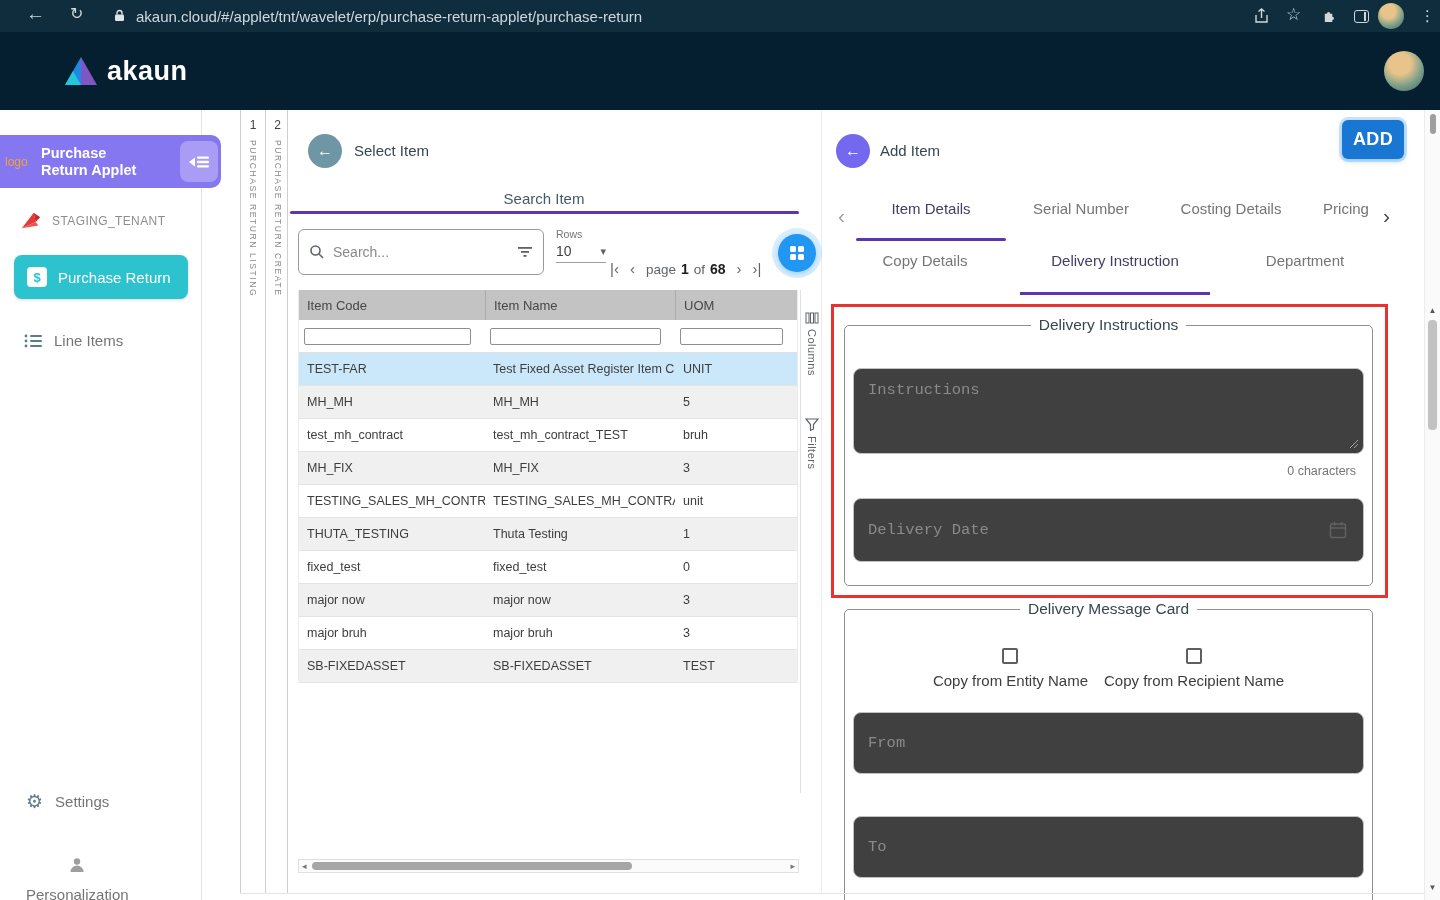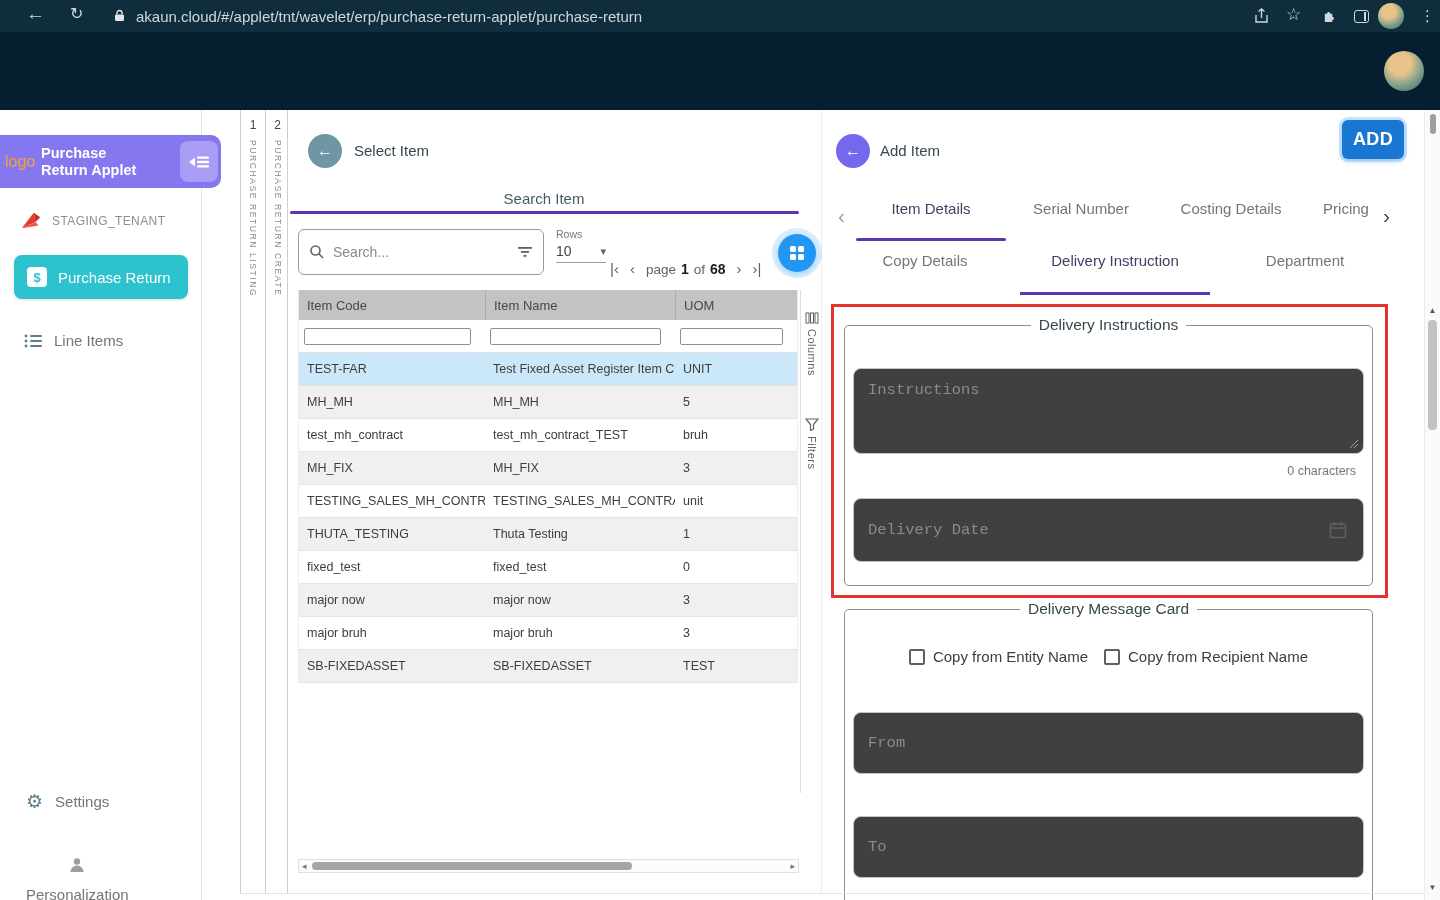--- a/index.html
+++ b/index.html
@@ -42,21 +42,21 @@
   .side-row { position:absolute; display:flex; align-items:center; gap:12px; cursor:pointer; }
   .side-row .lbl { font-size:15px; color:#757575; }
   .li-row  { left:24px; top:222px; }
   .set-row { left:26px; top:682px; }
   .per-row { left:26px; top:746px;flex-direction:column; }
   .gear-glyph { font-size:19px; color:#5c7d8a; line-height:1; }
 
   
   .applet-banner { position:absolute; left:0; top:135px; width:221px; height:53px; background:#8577ef;
                    border-radius:0 10px 10px 0; z-index:6; display:flex; align-items:center; }
-  .logo-alt { margin-left:5px; width:36px; font-size:16px; color:#f2a33c; }
+  .logo-alt { margin-left:5px; width:36px; font-size:12px; color:#f2a33c; }
   .applet-title { width:112px; font-size:14.5px; font-weight:600; color:#fff; line-height:17px; }
   .collapse-btn { position:absolute; right:3px; top:6px; width:38px; height:41px; background:#a89cf5; border-radius:8px;
                   display:flex; align-items:center; justify-content:center; cursor:pointer; }
 
   
   .strips { position:absolute; left:240px; top:110px; width:48px; height:783px;
             border-left:1px solid #cfcfcf; border-right:1px solid #cfcfcf; background:#fff; }
   .strip { position:absolute; top:0; width:24px; height:100%; cursor:pointer; }
   .strip.s1 { left:0; } .strip.s2 { left:24px; border-left:1px solid #cfcfcf; }
   .strip-num { position:absolute; top:8px; width:100%; text-align:center; font-size:12px; color:#424242; }
@@ -138,21 +138,21 @@
   .fld { position:absolute; border:1px solid #c2c2c2; border-radius:8px; background:#404040; cursor:text;font-family:Liberation Mono, monospace; }
   .fld-label { position:absolute; left:14px; color:#8a8a8a; font-size:15.5px; }
   .instructions { left:8px; top:34px; width:511px; height:86px; }
   .instructions .fld-label { top:12px; }
   .resize-handle { position:absolute; right:4px; bottom:4px; }
   .char-count { position:absolute; right:16px; top:130px; font-size:12.5px; color:#757575; }
   .date-field { left:8px; top:164px; width:511px; height:64px; cursor:pointer; }
   .vcenter-label { top:50%; transform:translateY(-50%); }
   .cal-icon { position:absolute; right:16px; top:50%; transform:translateY(-50%); cursor:pointer; }
   .cb-row { position:absolute; top:30px; left:0; width:100%; display:flex; justify-content:center; align-items:center; gap:16px; }
-  .cb-item { display:flex; align-items:center; gap:8px; cursor:pointer; }
+  .cb-item { display:flex; align-items:center; gap:8px; cursor:pointer;flex-direction:column; }
   .cb-box { width:16px; height:16px; border:2px solid #5f5f5f; border-radius:2px; background:#fff; }
   .cb-label { font-size:15px; color:#3d3d3d; }
   .from-field { left:8px; top:94px;  width:511px; height:62px; }
   .to-field   { left:8px; top:198px; width:511px; height:62px; }
 
   
   .vscroll { position:absolute; left:1424px; top:110px; width:16px; height:790px; background:#fafafa; border-left:1px solid #ececec; }
   .vs-topmark { position:absolute; left:5px; top:4px; width:6px; height:20px; background:#9e9e9e; border-radius:3px; }
   .vs-up   { position:absolute; top:196px; left:0; width:100%; text-align:center; font-size:8px; color:#555; cursor:pointer; }
   .vs-thumb{ position:absolute; top:210px; left:3px; width:9px; height:110px; background:#c2c2c2; border-radius:4px; cursor:grab; }
@@ -186,20 +186,30 @@
     <svg width="15" height="15" viewBox="0 0 16 16">
         <path d="M3 6h2.2a1.8 1.8 0 1 1 3.6 0H11v3.2a1.8 1.8 0 1 1 0 3.6V15H3z" fill="#cfd8dc"></path>
       </svg>
   </span>
   <span class="bb-panel"></span>
   <span class="bb-avatar"></span>
   <span class="bb-dots">⋮</span>
 </div>
 
 <div class="app-header">
+  <div class="brand">
+    <span>
+      <svg width="34" height="30" viewBox="0 0 34 30">
+        <polygon points="17,1 33,29 17,29" fill="#7e57c2"></polygon>
+        <polygon points="17,1 1,29 17,29" fill="#1e88e5"></polygon>
+        <polygon points="9,15 1,29 17,29" fill="#26c6da"></polygon>
+      </svg>
+    </span>
+    <span class="brand-name">akaun</span>
+  </div>
   <div class="header-avatar"></div>
 </div>
 
 <div class="sidebar">
   <div class="tenant-row">
     <span>
       <svg width="22" height="22" viewBox="0 0 24 24">
         <polygon points="2,20 15,3 17,13" fill="#e53935"></polygon>
         <polygon points="15,3 22,8 17,13" fill="#c62828"></polygon>
         <polygon points="2,20 17,13 20,17" fill="#ef5350"></polygon>

